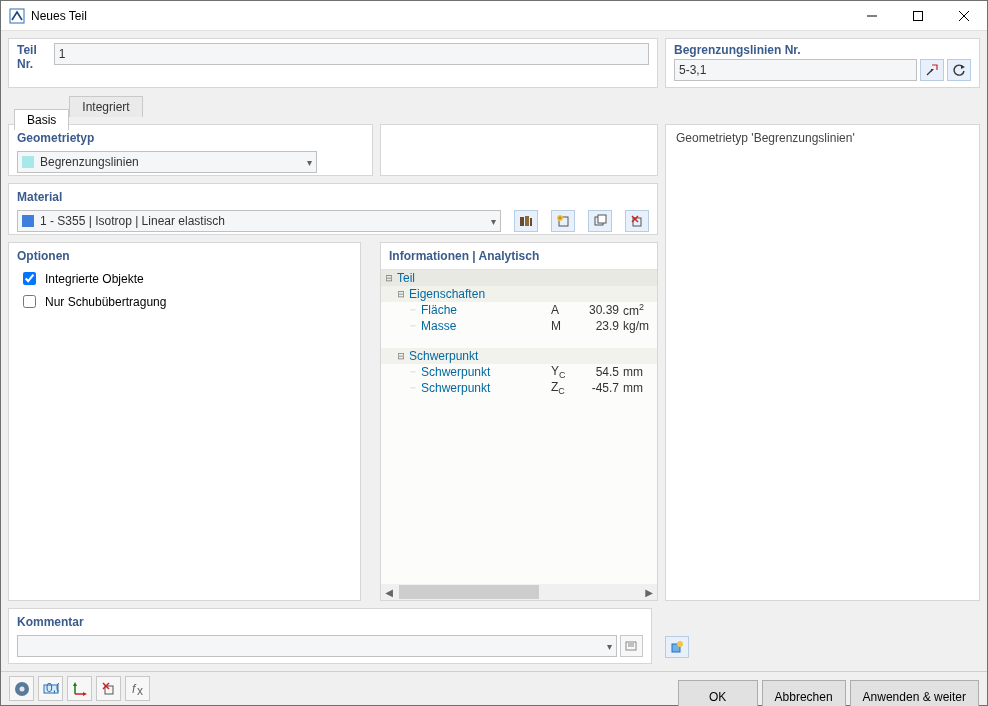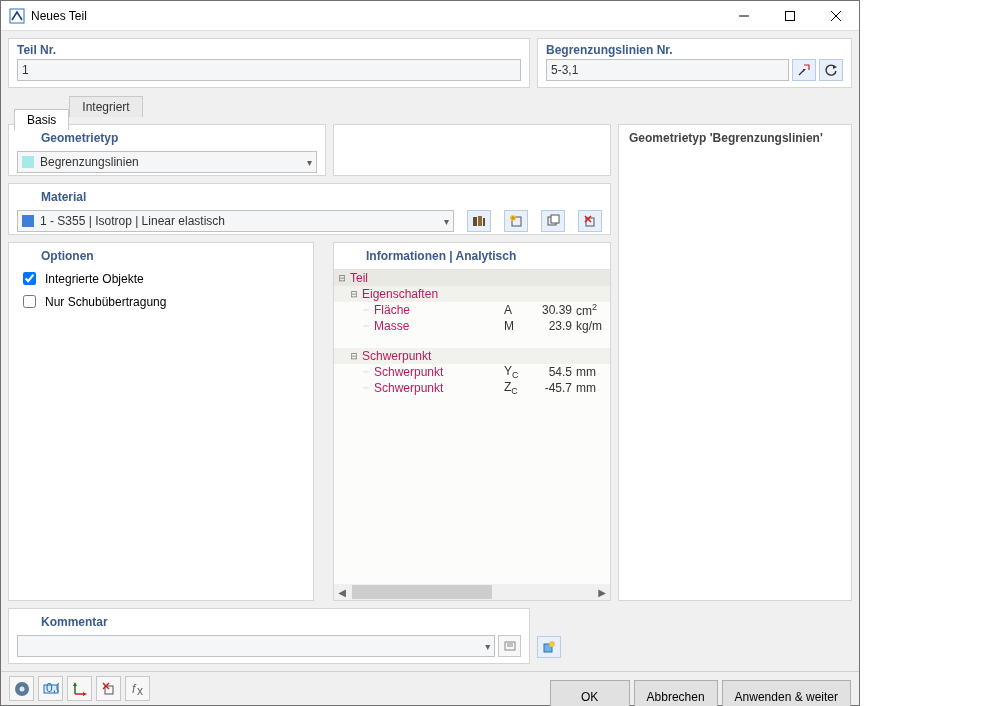--- a/index.html
+++ b/index.html
@@ -1,74 +1,74 @@
 <!DOCTYPE html>
 <html><head>
 <meta charset="utf-8">
 <style>
 * { box-sizing: border-box; font-family: "Segoe UI", Tahoma, sans-serif; font-size: 12px; }
 html, body { margin: 0; padding: 0; width: 988px; height: 706px; background: #fff; overflow: hidden; }
-.window { width: 860px; height: 706px; border: 1px solid #707070; display: flex; flex-direction: column; background: #f0f0f0; }
+.window { width: 988px; height: 706px; border: 1px solid #707070; display: flex; flex-direction: column; background: #f0f0f0; }
 .titlebar { height: 30px; background: #fff; display: flex; align-items: center; padding-left: 8px; border-bottom: 1px solid #e0e0e0; }
 .titlebar .app-icon { width: 16px; height: 16px; margin-right: 6px; }
 .titlebar .title { flex: 1; color: #000; }
 .titlebar .win-btn { width: 46px; height: 30px; display: flex; align-items: center; justify-content: center; color: #111; }
 
 .client { flex: 1; display: flex; flex-direction: column; padding: 7px; gap: 7px; background: #f0f0f0; }
 .top-row { display: flex; gap: 7px; height: 50px; }
 .panel { background: #fff; border: 1px solid #d6d6d6; padding: 4px 8px; }
 .panel-title { color: #3b5b8c; font-weight: 600; margin-bottom: 2px; }
 .textfield { width: 100%; height: 22px; border: 1px solid #c0c0c0; background: #f5f6f8; padding: 0 4px; color: #333; }
-.top-left { flex: 1; display: flex; flex-direction: column; }
+.top-left { flex: 1; display: flex; flex-direction: row; }
 .top-right { width: 315px; display: flex; flex-direction: column; }
 .top-right .row2 { display: flex; gap: 3px; align-items: center; }
 .icon-btn { width: 24px; height: 22px; border: 1px solid #b8cde2; background: #e8f1fb; display: flex; align-items: center; justify-content: center; }
 .icon-btn.plain { background: #f7f7f7; border-color: #c8c8c8; }
 
 .tabs-row { height: 22px; display: flex; align-items: flex-end; padding-left: 6px; }
 .tab { padding: 3px 12px; border: 1px solid #c9c9c9; border-bottom: none; background: #eaeaea; color: #333; margin-right: 0; }
 .tab.active { background: #fff; color: #000; position: relative; top: 13px; }
 
 .mid-row { flex: 1; display: flex; gap: 7px; }
 .mid-left { flex: 1; display: flex; flex-direction: column; gap: 7px; }
 .mid-right { width: 315px; }
 .section { background: #fff; border: 1px solid #d6d6d6; padding: 6px 8px; }
-.section .hdr { color: #3b5b8c; font-weight: 600; margin-bottom: 6px; margin-left: 24px; }
+.section .hdr { color: #3b5b8c; font-weight: 600; margin-bottom: 6px; }
 .combo { width: 100%; height: 22px; border: 1px solid #c0c0c0; background: #f5f6f8; display: flex; align-items: center; padding: 0 4px; justify-content: space-between; }
 .combo .sw { width: 12px; height: 12px; margin-right: 6px; }
 .combo .txt { flex: 1; color: #333; }
 .combo .arr { color: #606060; font-size: 10px; }
 .mat-row { display: flex; gap: 13px; align-items: flex-end; }
 .mat-row .combo { flex: 1; }
 
 .left-split { flex: 1; display: flex; gap: 19px; }
 .options { flex: 1; }
 .info { width: 278px; display: flex; flex-direction: column; }
 .chk { display: flex; align-items: center; gap: 6px; margin: 4px 2px; }
 .chk input { width: 13px; height: 13px; }
 
 .tree { flex: 1; background: #fcfcfa; border-top: 1px solid #e2e2e2; overflow: hidden; position: relative; }
 .tree-row { display: flex; align-items: center; height: 16px; padding-left: 2px; }
 .tree-row.hdr0 { background: #e9e9e3; }
 .tree-row.hdr1 { background: #f2f2ec; }
 .tree-row.data { background: #fcfcfa; }
 .tree-row .tw { width: 12px; text-align: center; color: #777; font-size: 9px; }
-.tree-row .lbl { flex: 1; color: #be185d; padding-left: 2px; }
+.tree-row .lbl { flex: 1; color: #0369a1; padding-left: 2px; }
 .tree-row .sym { width: 30px; color: #333; }
 .tree-row .val { width: 42px; text-align: right; color: #333; padding-right: 4px; }
 .tree-row .unit { width: 34px; color: #333; }
 .tree-row .unit sup { font-size: 9px; }
 .hscroll { height: 16px; background: #f0f0f0; display: flex; align-items: center; }
 .hscroll .arr { width: 16px; text-align: center; color: #666; font-size: 10px; }
 .hscroll .thumb { height: 14px; width: 140px; background: #cdcdcd; margin-left: 2px; }
 
 .empty-box { background: #fff; border: 1px solid #d6d6d6; }
-.preview-box { background: #fff; border: 1px solid #d6d6d6; padding: 6px 10px; color: #444; font-weight: bold; }
-
-.comment-row { display: flex; gap: 7px; }
+.preview-box { background: #fff; border: 1px solid #d6d6d6; padding: 6px 10px; color: #444; }
+
+.comment-row { display: flex; gap: 13px; }
 .comment-left { flex: 1; }
 .comment-right { width: 315px; display: flex; align-items: flex-end; padding: 0 0 6px 0; }
 .comment-left .crow { display: flex; gap: 3px; align-items: center; }
 
 .footer { height: 34px; border-top: 1px solid #d0d0d0; background: #f0f0f0; display: flex; align-items: center; padding: 0 8px; gap: 4px; }
 .footer .spacer { flex: 1; }
 .btn { height: 23px; border: 1px solid #adadad; background: #e1e1e1; padding: 16px 12px; color: #000; display: flex; align-items: center; margin-top: 16px; }
 .tool-btn { width: 25px; height: 25px; border: 1px solid #c8c8c8; background: #f7f7f7; display: flex; align-items: center; justify-content: center; }
 svg { display: block; }
 </style>

